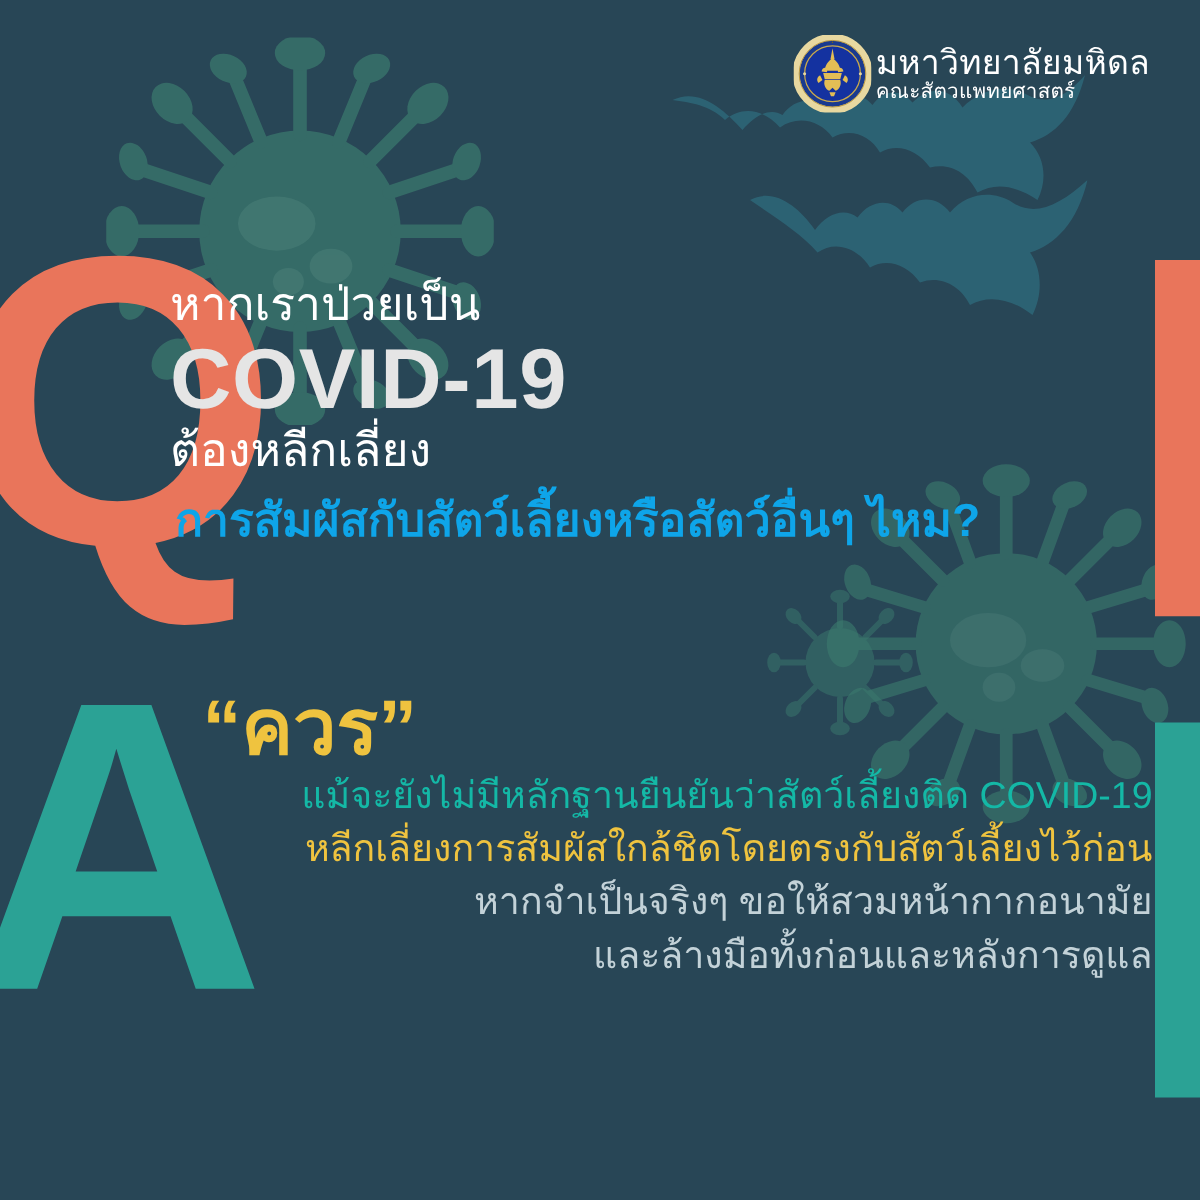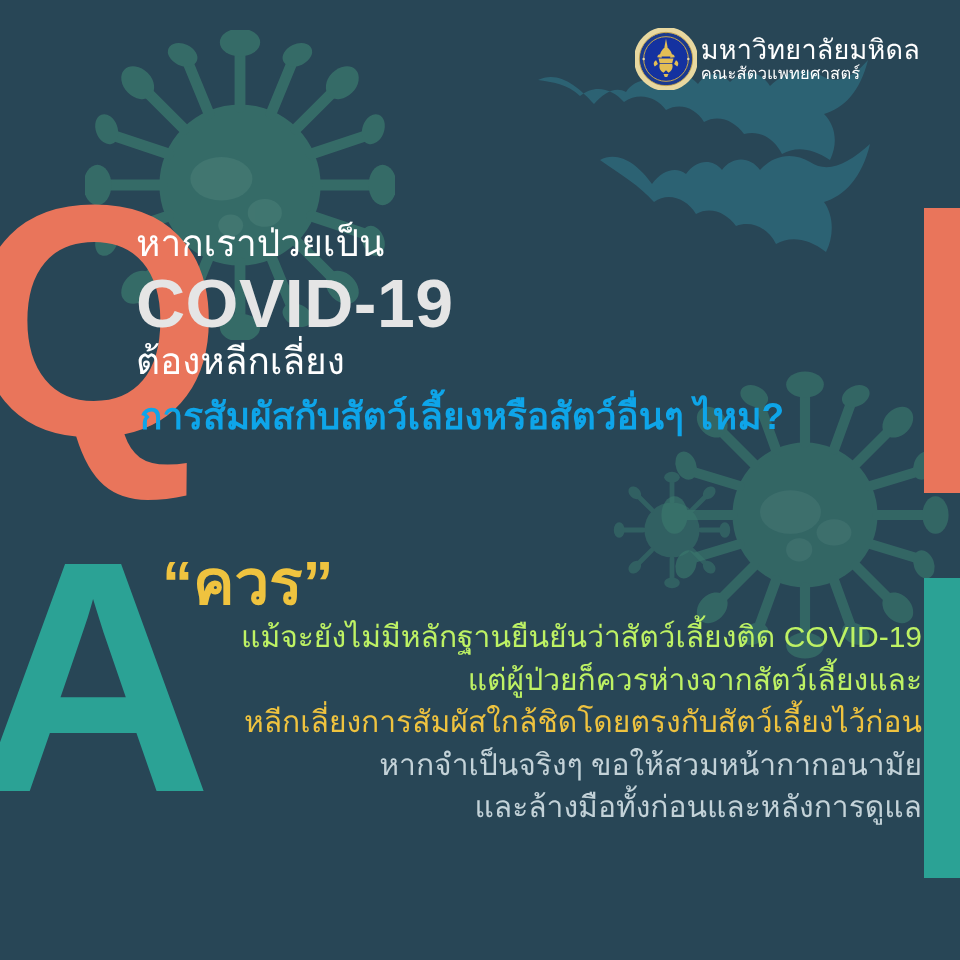--- a/index.html
+++ b/index.html
@@ -84,21 +84,21 @@
   
   .answer{
     position:absolute;left:150px;top:552px;width:772px;
     text-align:right;
   }
   .a-keyword{
     color:#EFC33F;font-size:62px;font-weight:700;line-height:1.0;
     text-align:left;margin:0 0 2px 12px;
   }
   .a-line{
-    color:#bef264;font-size:30px;font-weight:400;line-height:1.42;
+    color:#14b8a6;font-size:30px;font-weight:400;line-height:1.42;
     margin:0;
   }
   .a-line.is-highlight{color:#EFC33F;}
   .a-line.is-muted{color:#c3d2d8;}
 </style>
 </head>
 <body>
 
 <div class="poster">
 
@@ -290,19 +290,18 @@
   <div class="question">
     <p class="q-line1">หากเราป่วยเป็น</p>
     <p class="q-covid">COVID-19</p>
     <p class="q-line3">ต้องหลีกเลี่ยง</p>
     <p class="q-line4">การสัมผัสกับสัตว์เลี้ยงหรือสัตว์อื่นๆ ไหม?</p>
   </div>
 
   <div class="answer">
     <p class="a-keyword">“ควร”</p>
     <p class="a-line">แม้จะยังไม่มีหลักฐานยืนยันว่าสัตว์เลี้ยงติด COVID-19</p>
-    <p class="a-line">แต่ผู้ป่วยก็ควรห่างจากสัตว์เลี้ยงและ</p>
     <p class="a-line is-highlight">หลีกเลี่ยงการสัมผัสใกล้ชิดโดยตรงกับสัตว์เลี้ยงไว้ก่อน</p>
     <p class="a-line is-muted">หากจำเป็นจริงๆ ขอให้สวมหน้ากากอนามัย</p>
     <p class="a-line is-muted">และล้างมือทั้งก่อนและหลังการดูแล</p>
   </div>
 
 </div>
 
 </body></html>

